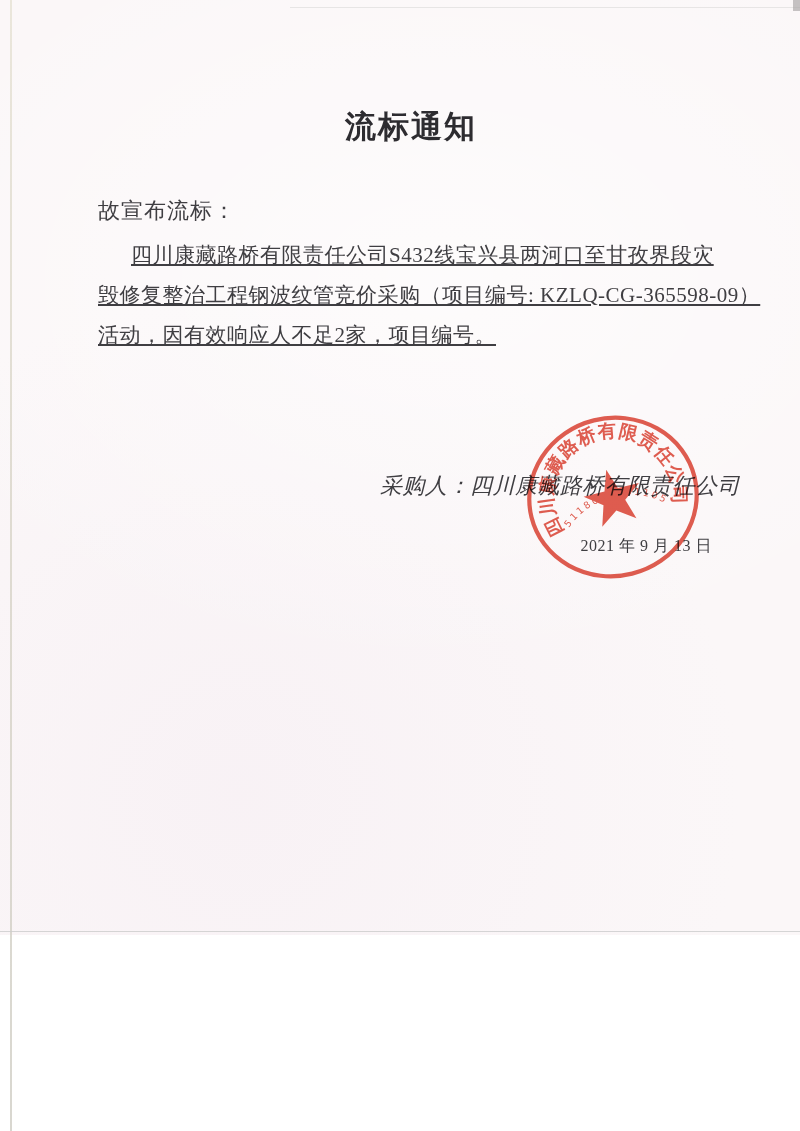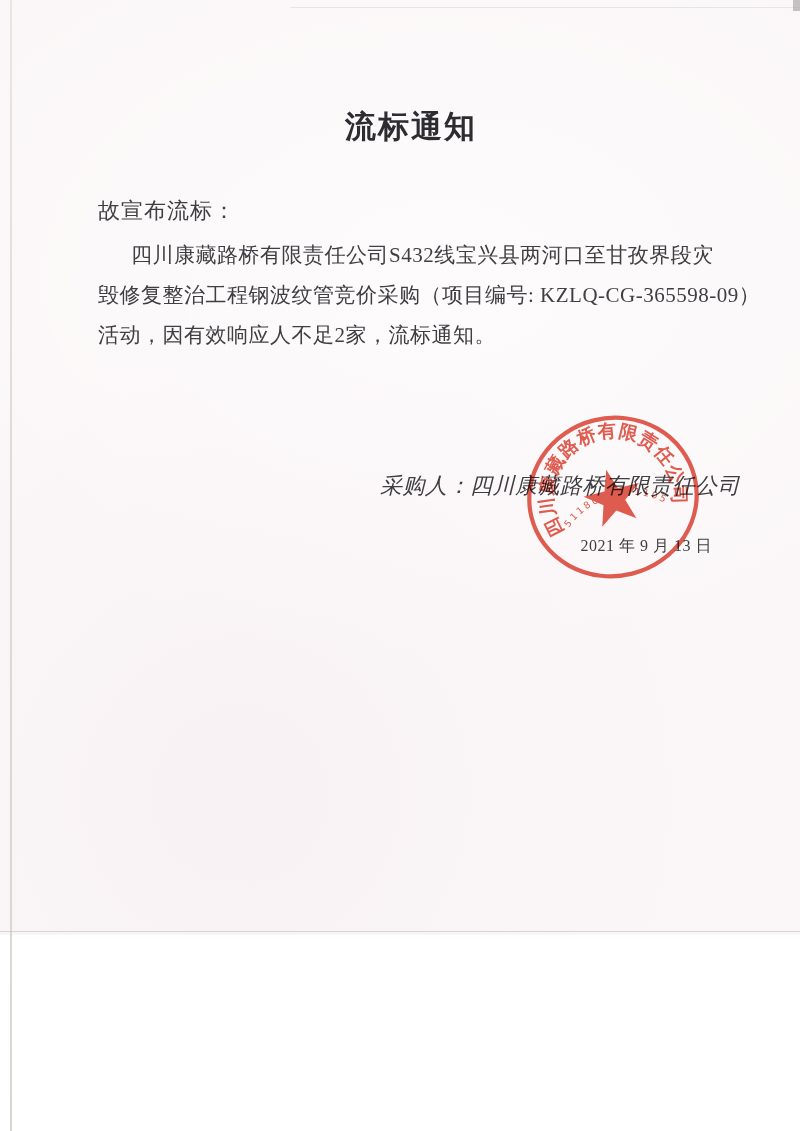--- a/index.html
+++ b/index.html
@@ -31,21 +31,21 @@
     letter-spacing:2px;
   }
   .salutation{
     position:absolute;top:196px;left:98px;
     font-size:22px;color:#3f3e42;letter-spacing:1px;
   }
   .body-block{
     position:absolute;top:240px;left:98px;width:640px;
     font-size:21px;color:#3f3e42;
   }
-  .body-line{height:40px;line-height:30px;letter-spacing:.5px;white-space:nowrap;}
+  .body-line{height:40px;line-height:30px;letter-spacing:.5px;white-space:nowrap;text-decoration:underline;}
   .body-line.indent{text-indent:33px;}
   .signature{
     position:absolute;top:471px;right:60px;
     font-size:22px;color:#3f3e42;letter-spacing:.5px;font-style:italic;
   }
   .dateline{
     position:absolute;top:536px;right:88px;
     font-size:16px;color:#3f3e42;letter-spacing:.5px;
   }
   .seal{
@@ -66,21 +66,21 @@
   <div class="edge-top"></div>
   <div class="corner-mark"></div>
 
   <div class="title">流标通知</div>
 
   <div class="salutation">故宣布流标：</div>
 
   <div class="body-block">
     <div class="body-line indent">四川康藏路桥有限责任公司S432线宝兴县两河口至甘孜界段灾</div>
     <div class="body-line">毁修复整治工程钢波纹管竞价采购（项目编号: KZLQ-CG-365598-09）</div>
-    <div class="body-line">活动，因有效响应人不足2家，流标通知。</div>
+    <div class="body-line">活动，因有效响应人不足2家，项目编号。</div>
   </div>
 
   <div class="signature">采购人：四川康藏路桥有限责任公司</div>
 
   <div class="dateline">2021 年 9 月 13 日</div>
 
   <div class="seal">
     <svg width="200" height="200" viewBox="0 0 200 200">
       <defs>
         <path id="arcTop" d="M 45.6 125.4 A 60 60 0 1 1 154.4 125.4" fill="none"></path>

